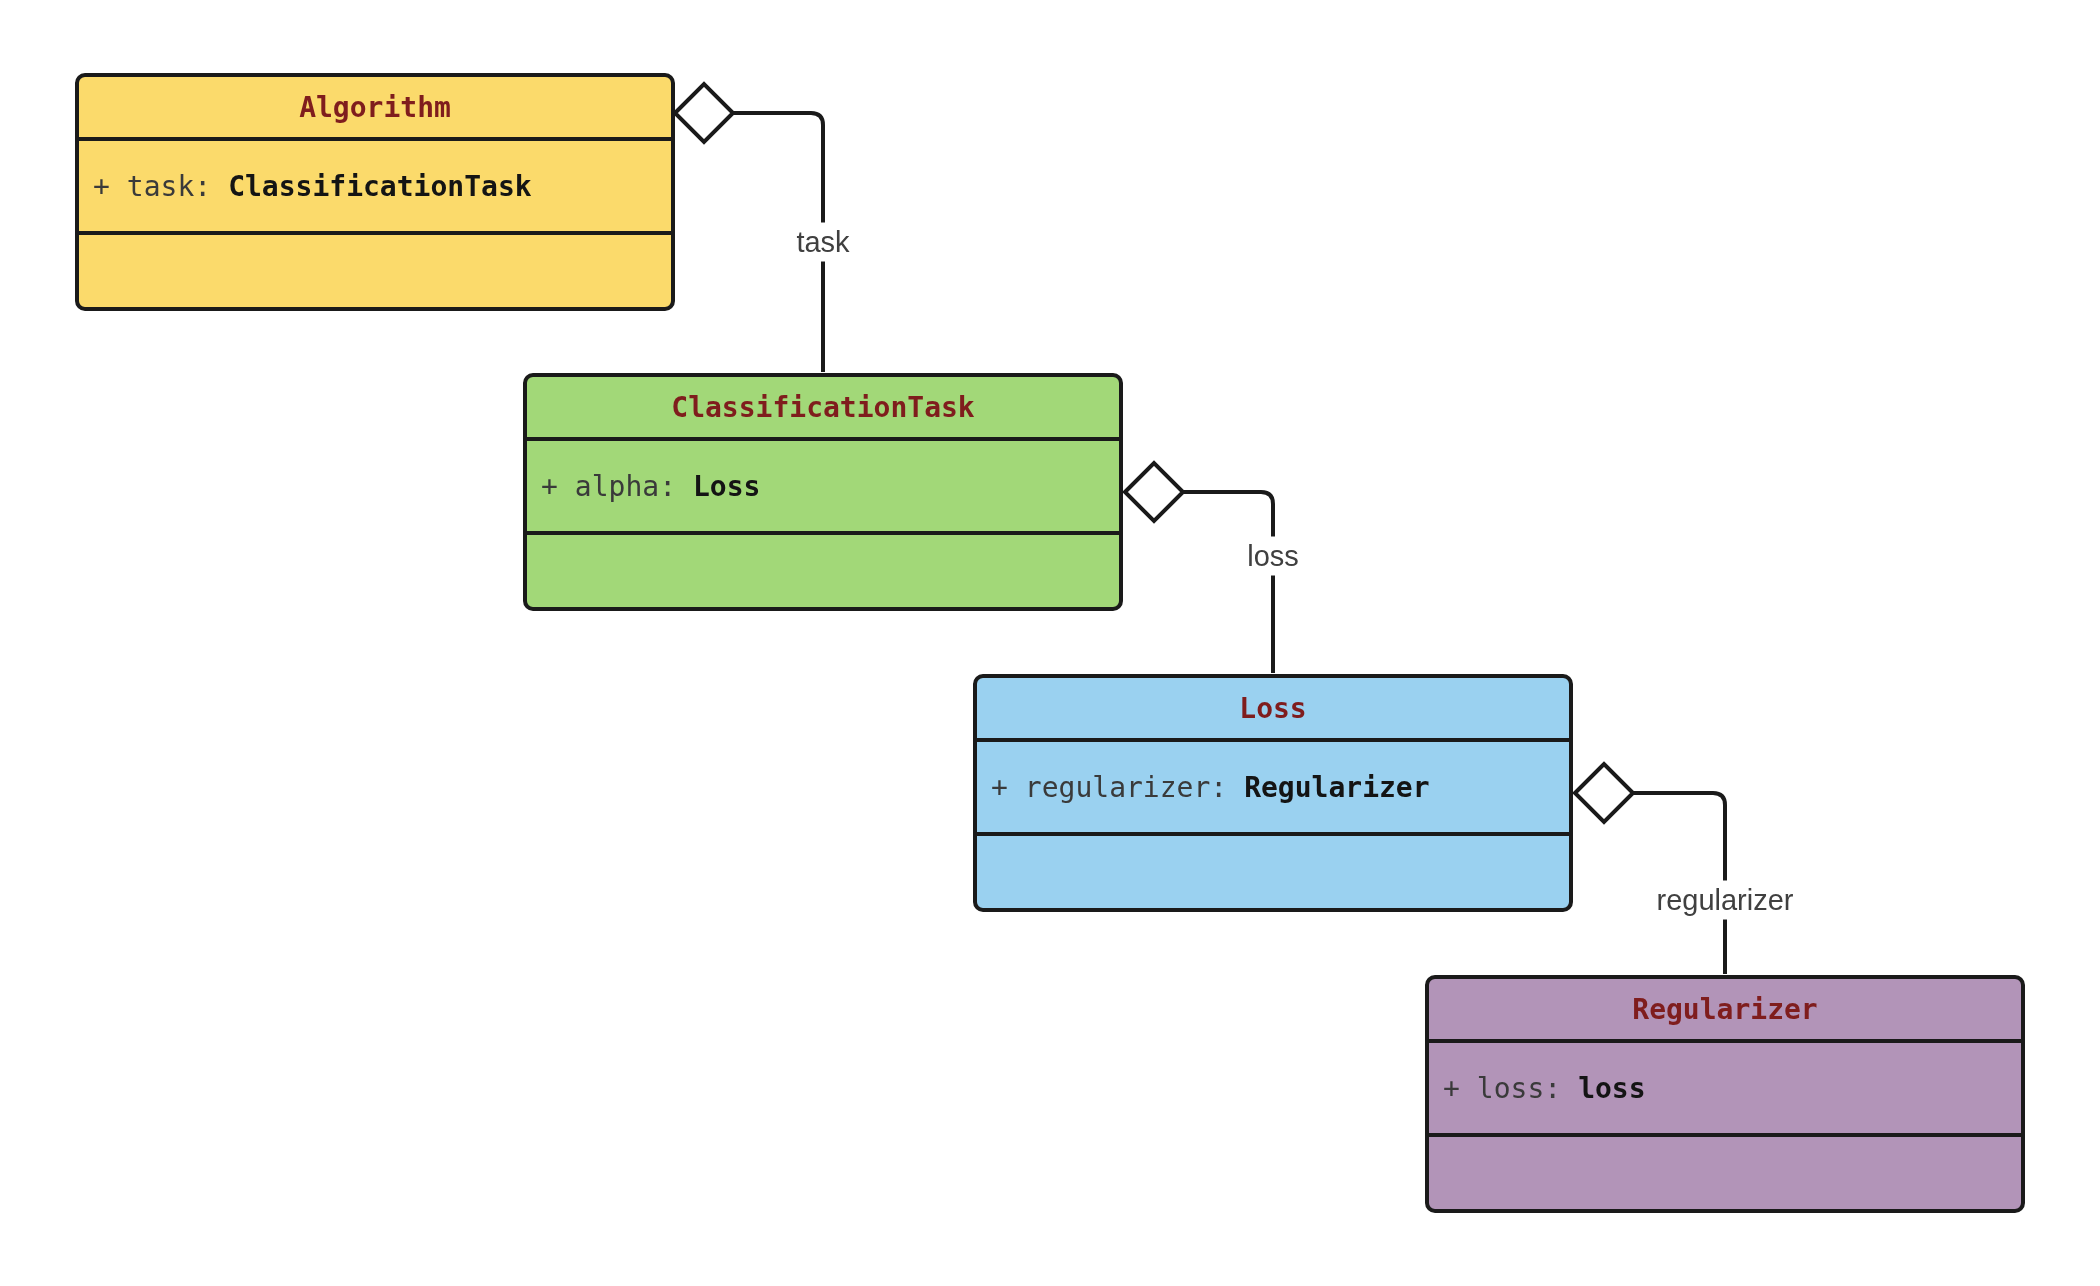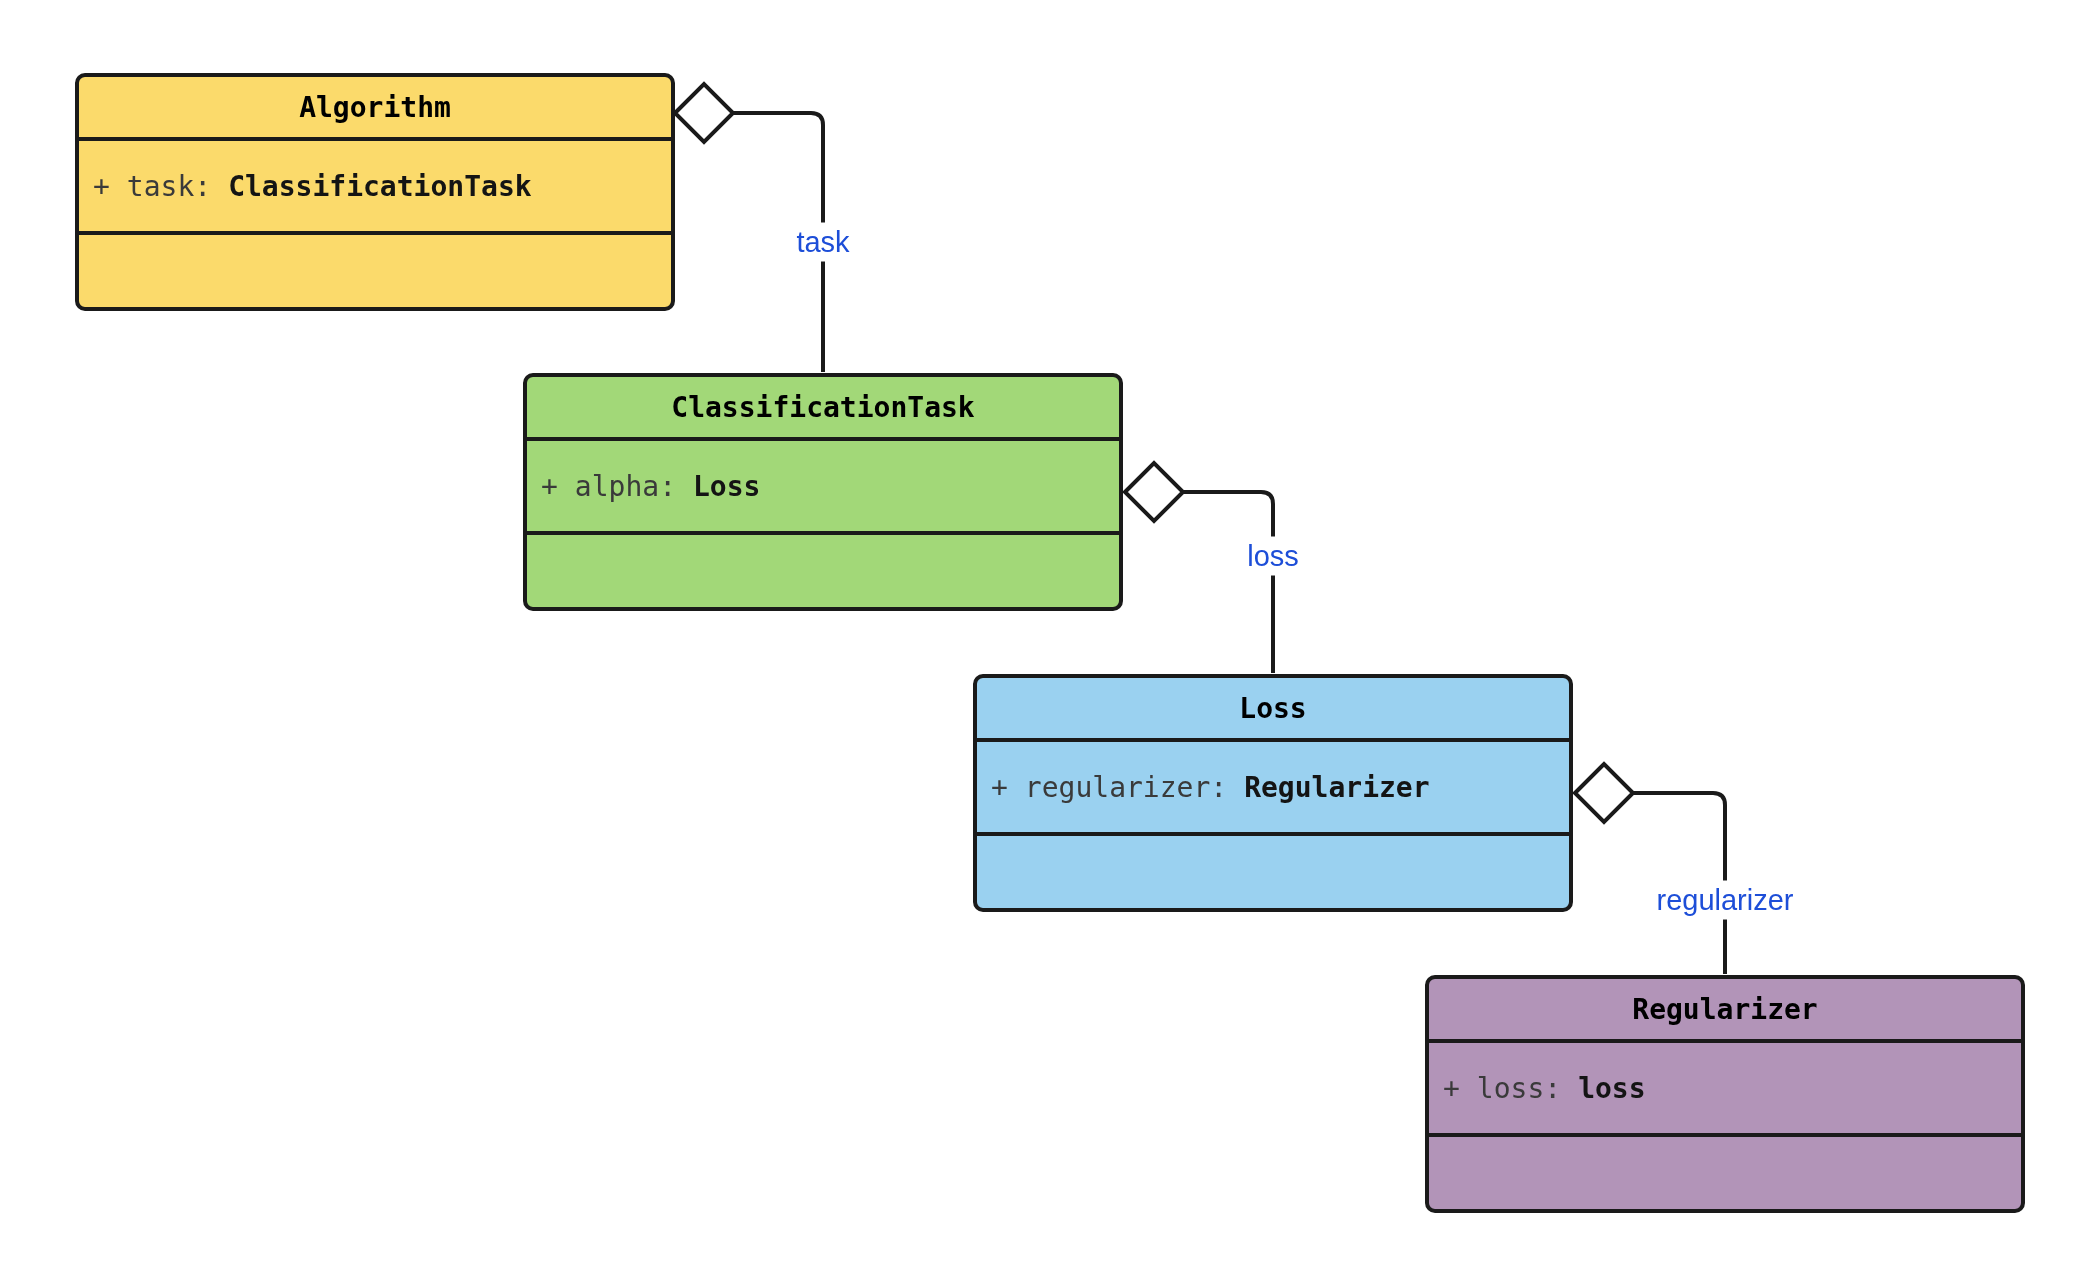--- a/index.html
+++ b/index.html
@@ -39,21 +39,21 @@
   }
   .uml-title {
     height: 60px;
     flex: 0 0 60px;
     border-bottom: 4px solid #1a1a1a;
     display: flex;
     align-items: center;
     justify-content: center;
     font-size: 28px;
     font-weight: bold;
-    color: #000000;
+    color: #7f1d1d;
   }
   .uml-attrs {
     height: 90px;
     flex: 0 0 90px;
     border-bottom: 4px solid #1a1a1a;
     display: flex;
     align-items: center;
     padding-left: 14px;
     font-size: 28px;
   }
@@ -71,21 +71,21 @@
   .pos-algorithm          { left: 75px;   top: 73px;  }
   .pos-classificationtask { left: 523px;  top: 373px; }
   .pos-loss               { left: 973px;  top: 674px; }
   .pos-regularizer        { left: 1425px; top: 975px; }
   .edge-label {
     position: absolute;
     transform: translate(-50%, -50%);
     background: #ffffff;
     padding: 3px 9px;
     font-size: 29px;
-    color: #1d4ed8;
+    color: #404040;
     z-index: 4;
     white-space: nowrap;
   }
   .lbl-task        { left: 823px;  top: 242px; }
   .lbl-loss        { left: 1273px; top: 556px; }
   .lbl-regularizer { left: 1725px; top: 900px; }
 </style>
 </head>
 <body>
 

